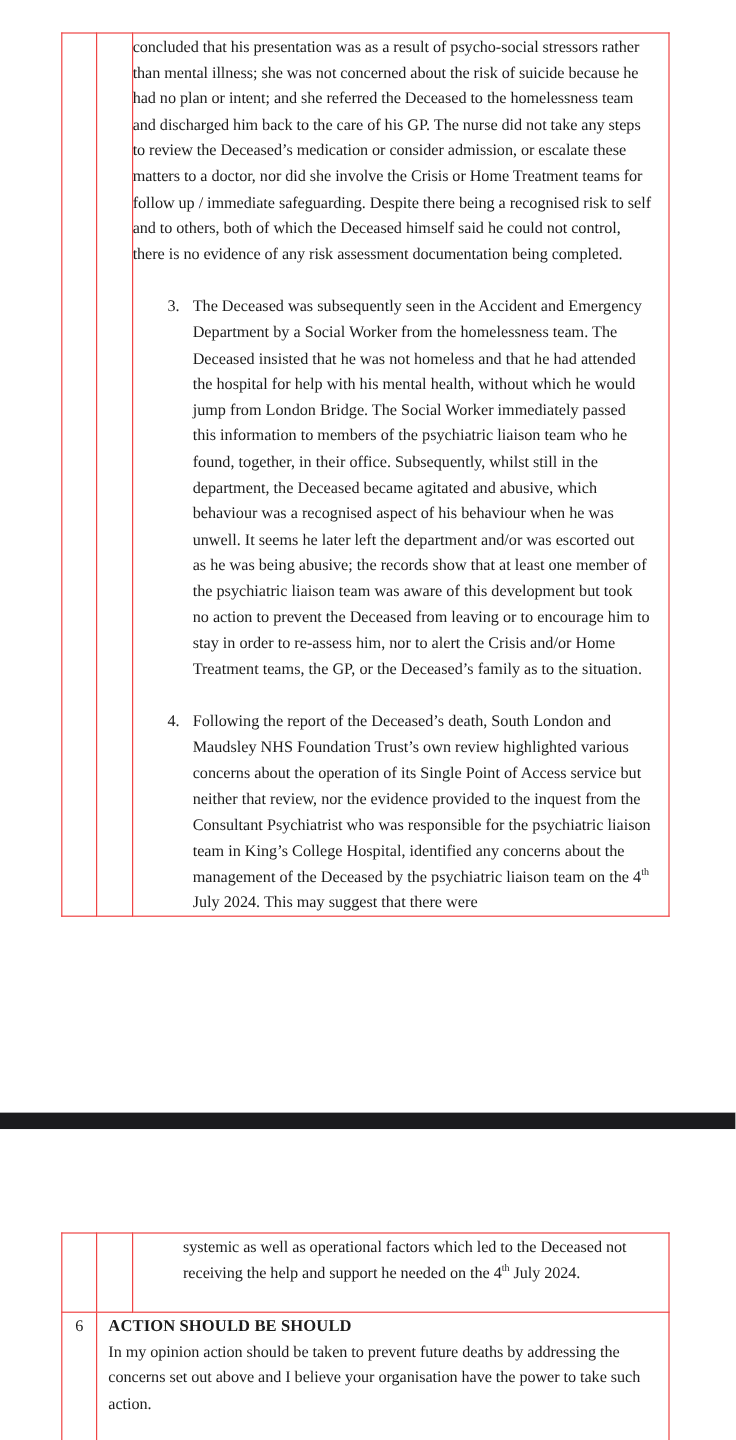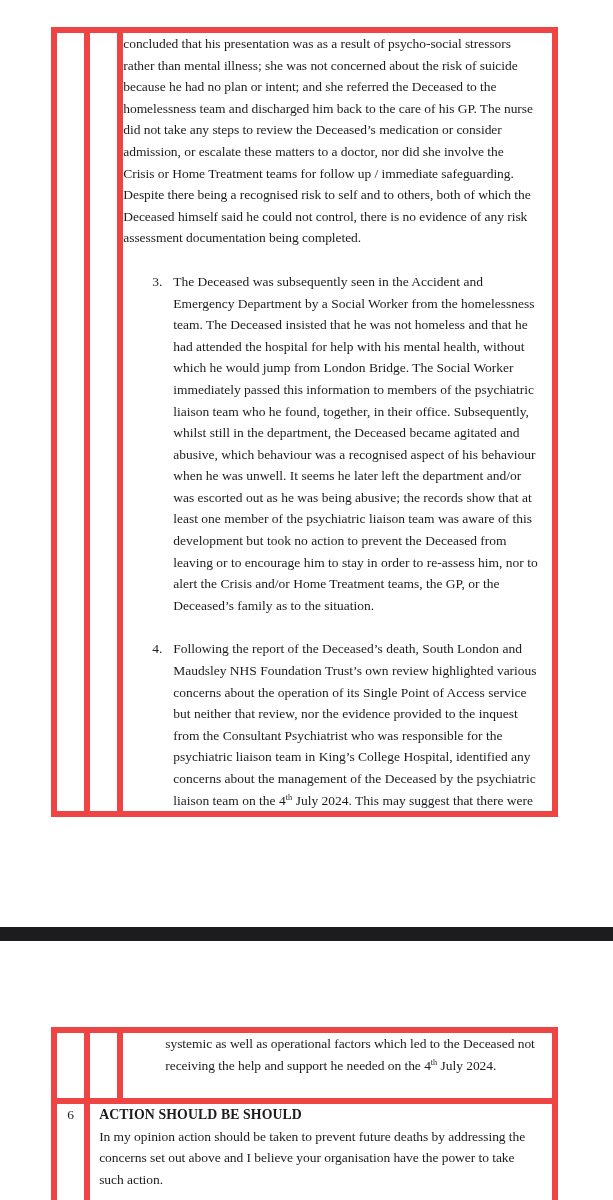--- a/index.html
+++ b/index.html
@@ -42,21 +42,21 @@
   }
 
   
   .doc-table {
     position: absolute;
     border-collapse: collapse;
     table-layout: fixed;
     background: #ffffff;
   }
   .doc-table td {
-    border: 6px solid #ef4444;
+    border: 1px solid #ef4444;
     vertical-align: top;
     padding: 0;
     background: #ffffff;
   }
   .col-num {
     width: 27px;
   }
   .col-gut {
     width: 27px;
   }

